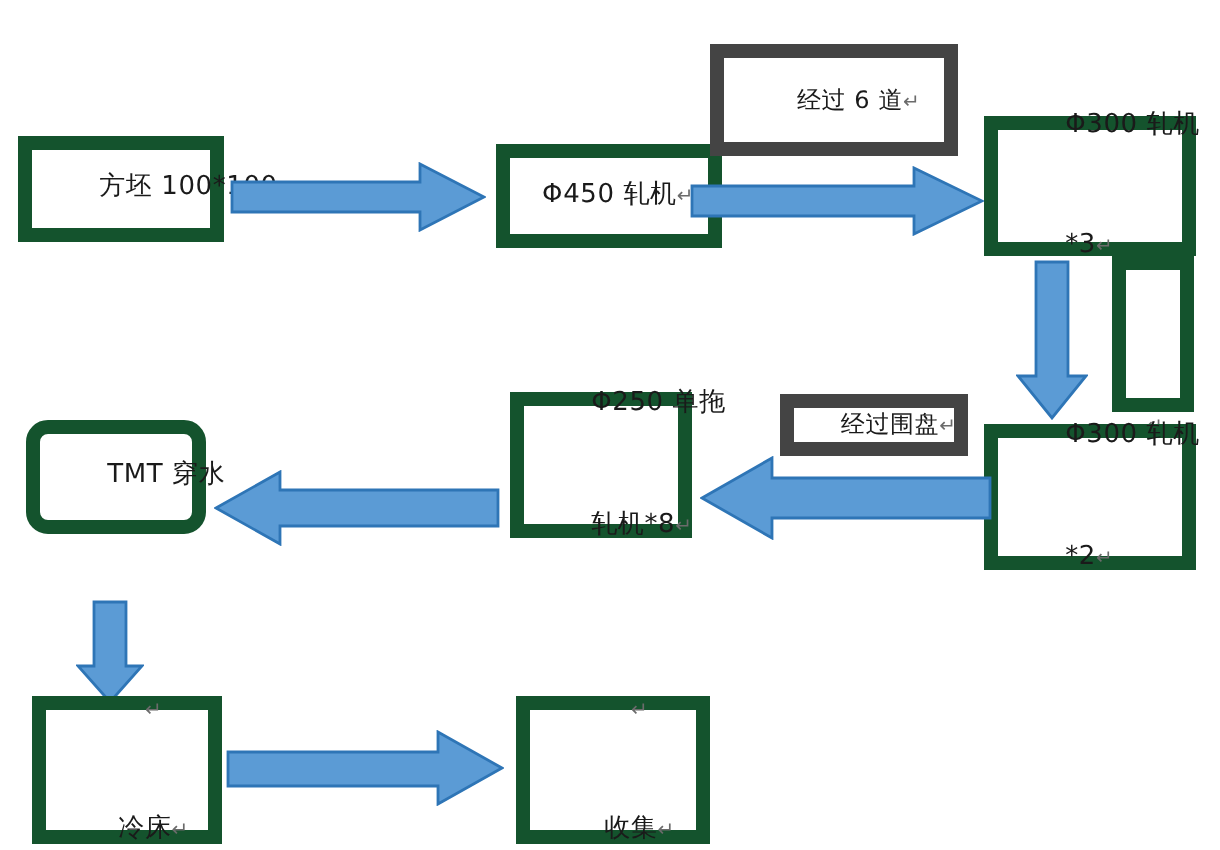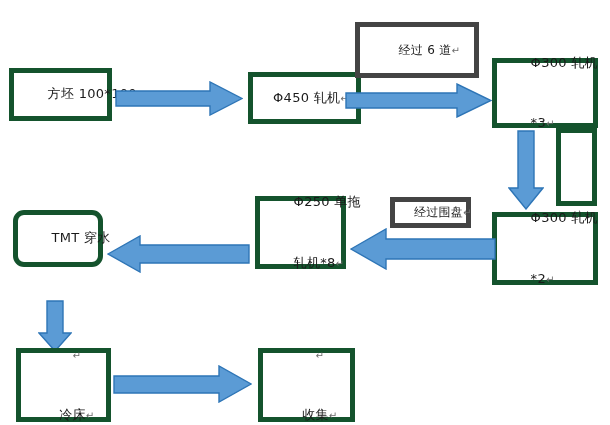--- a/index.html
+++ b/index.html
@@ -12,21 +12,21 @@
     width: 610px;
     height: 425px;
     background: #ffffff;
     overflow: hidden;
     font-family: "DejaVu Sans", "Liberation Sans", sans-serif;
   }
   .node {
     position: absolute;
     box-sizing: border-box;
     background: #ffffff;
-    border: 5px solid #14532d;
+    border: 7px solid #14532d;
     color: #1a1a1a;
     font-size: 13px;
     line-height: 1.55;
     letter-spacing: 0.3px;
     display: flex;
     flex-direction: column;
     justify-content: center;
     padding: 2px 7px;
   }
   .node .ln { white-space: pre; }
@@ -112,21 +112,21 @@
 
   <div class="node" style="left:492px; top:212px; width:106px; height:73px;">
     <div class="ln">
       <span>Φ300 轧机</span>
     </div>
     <div class="ln">
       <span>*2</span><span class="pilcrow">↵</span>
     </div>
   </div>
 
-  <div class="node center label-box" style="left:390px; top:197px; width:81px; height:31px;">
+  <div class="node center label-box" style="left:390px; top:197px; width:94px; height:31px;">
     <div class="ln">
       <span>经过围盘</span><span class="pilcrow">↵</span>
     </div>
   </div>
 
   <div class="arrow" style="left:350px; top:228px; width:146px; height:42px;">
     <svg viewBox="0 0 146 42" preserveAspectRatio="none">
       <polygon points="1,21 36,1 36,11 145,11 145,31 36,31 36,41" fill="#5B9BD5" stroke="#2E75B6" stroke-width="1.4" stroke-linejoin="miter"></polygon>
     </svg>
   </div>

